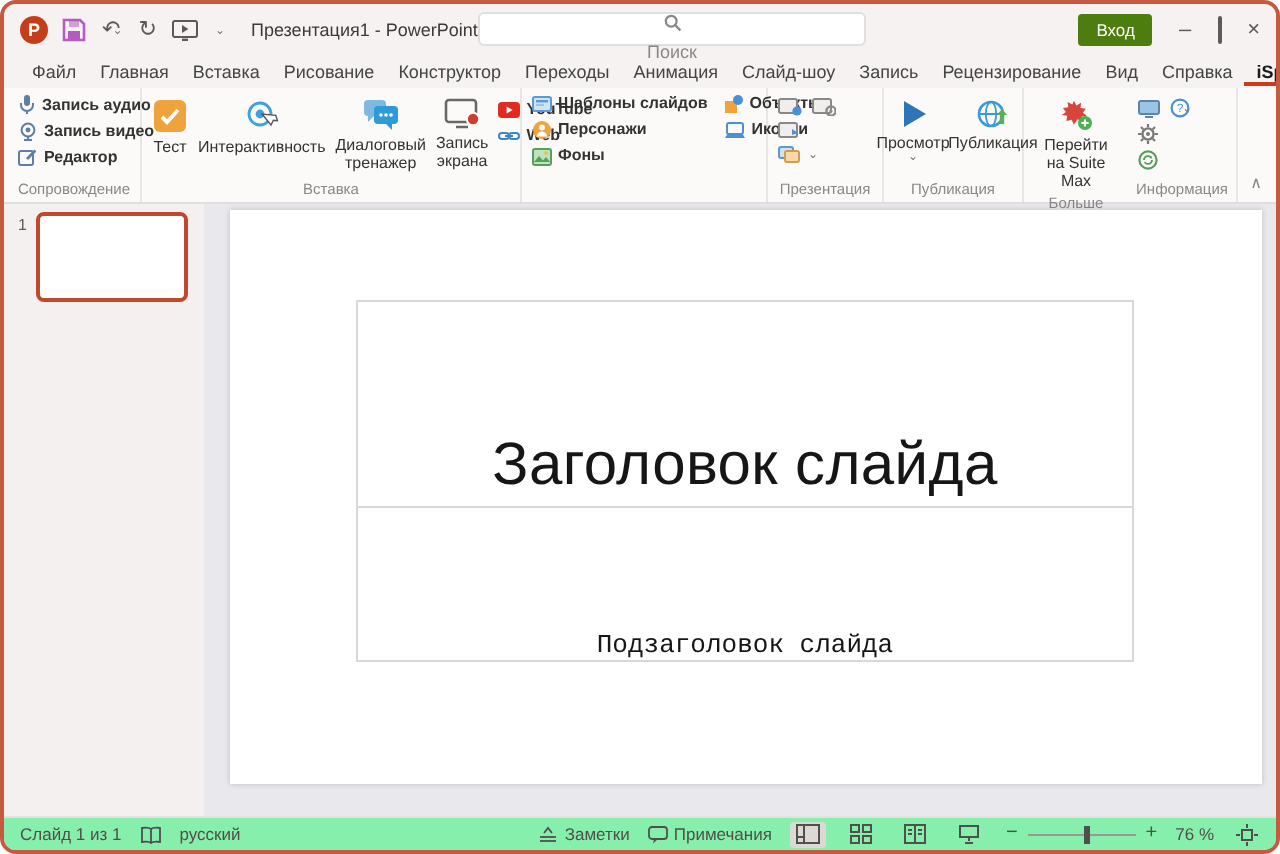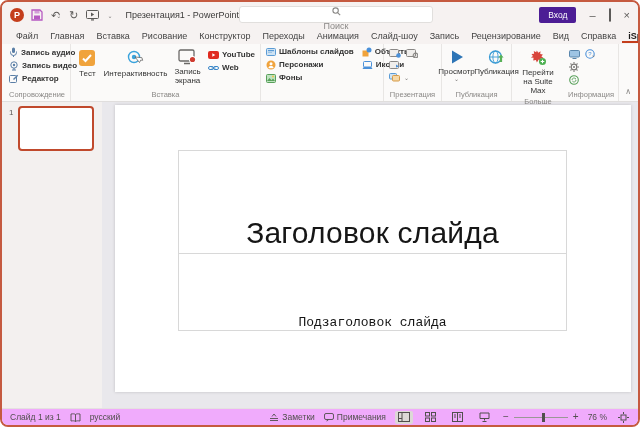--- a/index.html
+++ b/index.html
@@ -9,21 +9,21 @@
   
   .titlebar{position:relative;height:26px;flex:0 0 26px;display:flex;align-items:center;padding:0 8px;gap:7px;background:#f6f2f1;}
   .ppt-logo{width:14px;height:14px;border-radius:50%;background:#c43e1c;color:#fff;font-size:9px;font-weight:bold;display:flex;align-items:center;justify-content:center;}
   .qat{display:flex;align-items:center;gap:8px;color:#5c5a58;}
   .qat .g{font-size:11px;line-height:1;cursor:default;}
   .tiny-drop{font-size:6px;color:#7a7876;margin-left:-4px;}
   .title-text{font-size:9px;color:#3b3a39;margin-left:6px;white-space:nowrap;}
   .searchbox{position:absolute;left:237px;top:4px;width:194px;height:17px;background:#fff;border:1px solid #e1dfdd;border-radius:3px;display:flex;align-items:center;gap:5px;padding:0 7px;box-sizing:border-box;flex-direction:column;}
   .searchbox span{font-size:9px;color:#8a8886;}
   .tb-right{margin-left:auto;display:flex;align-items:center;gap:13px;}
-  .signin-btn{background:#4c1d95;color:#fff;font-size:8.5px;padding:3px 9px;border-radius:2px;cursor:pointer;}
+  .signin-btn{background:#4d7c0f;color:#fff;font-size:8.5px;padding:3px 9px;border-radius:2px;cursor:pointer;}
   .winbtn{font-size:11px;color:#5c5a58;line-height:1;cursor:pointer;}
   .maxbox{width:8px;height:8px;border:1px solid #5c5a58;border-radius:1px;}
 
   
   .tabrow{height:16px;flex:0 0 16px;display:flex;align-items:center;padding:0 6px 0 8px;}
   .tab{font-size:9px;color:#444;padding:1px 6px 2px;white-space:nowrap;cursor:pointer;}
   .tab.active{font-weight:bold;color:#1b1a19;border-bottom:2px solid #c43e1c;padding-bottom:0;}
 
   
   .ribbon{height:58px;flex:0 0 58px;background:#fbfaf9;border-bottom:1px solid #e0dedd;display:flex;align-items:stretch;position:relative;box-sizing:border-box;padding:0 2px;}
@@ -48,21 +48,21 @@
   .ph-title{top:45px;height:104px;align-items:flex-end;}
   .ph-title span{font-size:30px;color:#161616;letter-spacing:.2px;padding-bottom:3px;}
   .ph-sub{top:148px;height:78px;align-items:flex-end;font-family:Liberation Mono, monospace;}
   .ph-sub span{font-size:13px;color:#161616;padding-top:4px;}
 
   
   .notes{height:18px;flex:0 0 18px;background:#fbfaf9;border-top:1px solid #e7e5e4;display:flex;align-items:center;}
   .notes span{font-size:9px;color:#696765;padding-left:110px;}
 
   
-  .statusbar{height:16px;flex:0 0 16px;background:#f0abfc;border-top:1px solid #e5e1e0;display:flex;align-items:center;padding:0 8px;gap:9px;font-size:8.5px;color:#514f4d;}
+  .statusbar{height:16px;flex:0 0 16px;background:#86efac;border-top:1px solid #e5e1e0;display:flex;align-items:center;padding:0 8px;gap:9px;font-size:8.5px;color:#514f4d;}
   .sb-item{display:flex;align-items:center;gap:3px;cursor:pointer;white-space:nowrap;}
   .sb-right{margin-left:auto;display:flex;align-items:center;gap:9px;}
   .viewbtn{display:flex;align-items:center;justify-content:center;width:18px;height:13px;border-radius:2px;cursor:pointer;}
   .viewbtn.active{background:#dcd8d6;}
   .zoomer{display:flex;align-items:center;gap:5px;}
   .zglyph{font-size:10px;color:#514f4d;cursor:pointer;line-height:1;}
   .ztrack{position:relative;width:54px;height:1px;background:#9a9896;}
   .zhandle{position:absolute;left:28px;top:-4px;width:3px;height:9px;background:#514f4d;cursor:pointer;}
   .zoom-pct{font-size:8.5px;}
 </style>
@@ -174,20 +174,32 @@
           <span>Тест</span>
         </span>
         <span class="lbtn" style="width:64px;">
           <svg class="icon" width="18" height="18" viewBox="0 0 18 18">
               <circle cx="8" cy="8" r="5.5" fill="none" stroke="#3aa3dc" stroke-width="1.4"></circle>
               <circle cx="8" cy="8" r="2.2" fill="#3aa3dc"></circle>
               <path d="M10 10l4.5 5.5 1.2-2.4 2 .2-.8-2.6z" fill="#fff" stroke="#555" stroke-width=".7" transform="translate(-1,-2)"></path>
             </svg>
           <span>Интерактивность</span>
         </span>
+        <span class="lbtn" style="width:50px;">
+          <svg class="icon" width="19" height="17" viewBox="0 0 19 17">
+              <rect x="1" y="1" width="11" height="8" rx="2" fill="#7db9e0"></rect>
+              <path d="M3 9l0 3 3-3z" fill="#7db9e0"></path>
+              <rect x="6" y="4" width="12" height="9" rx="2" fill="#2e9ad8"></rect>
+              <path d="M15 13l0 3-3-3z" fill="#2e9ad8"></path>
+              <circle cx="9.5" cy="8.5" r=".9" fill="#fff"></circle>
+              <circle cx="12" cy="8.5" r=".9" fill="#fff"></circle>
+              <circle cx="14.5" cy="8.5" r=".9" fill="#fff"></circle>
+            </svg>
+          <span>Диалоговый тренажер</span>
+        </span>
         <span class="lbtn" style="width:38px;">
           <svg class="icon" width="19" height="16" viewBox="0 0 19 16">
               <rect x="1" y="1" width="15" height="11" rx="1.5" fill="none" stroke="#6a6866" stroke-width="1.3"></rect>
               <path d="M6 14.5h6" stroke="#6a6866" stroke-width="1.3"></path>
               <circle cx="14.5" cy="10.5" r="3.6" fill="#fff"></circle>
               <circle cx="14.5" cy="10.5" r="2.6" fill="#cf3c30"></circle>
             </svg>
           <span>Запись экрана</span>
         </span>
         <div class="gc col" style="flex:0 0 auto;padding-top:3px;">

